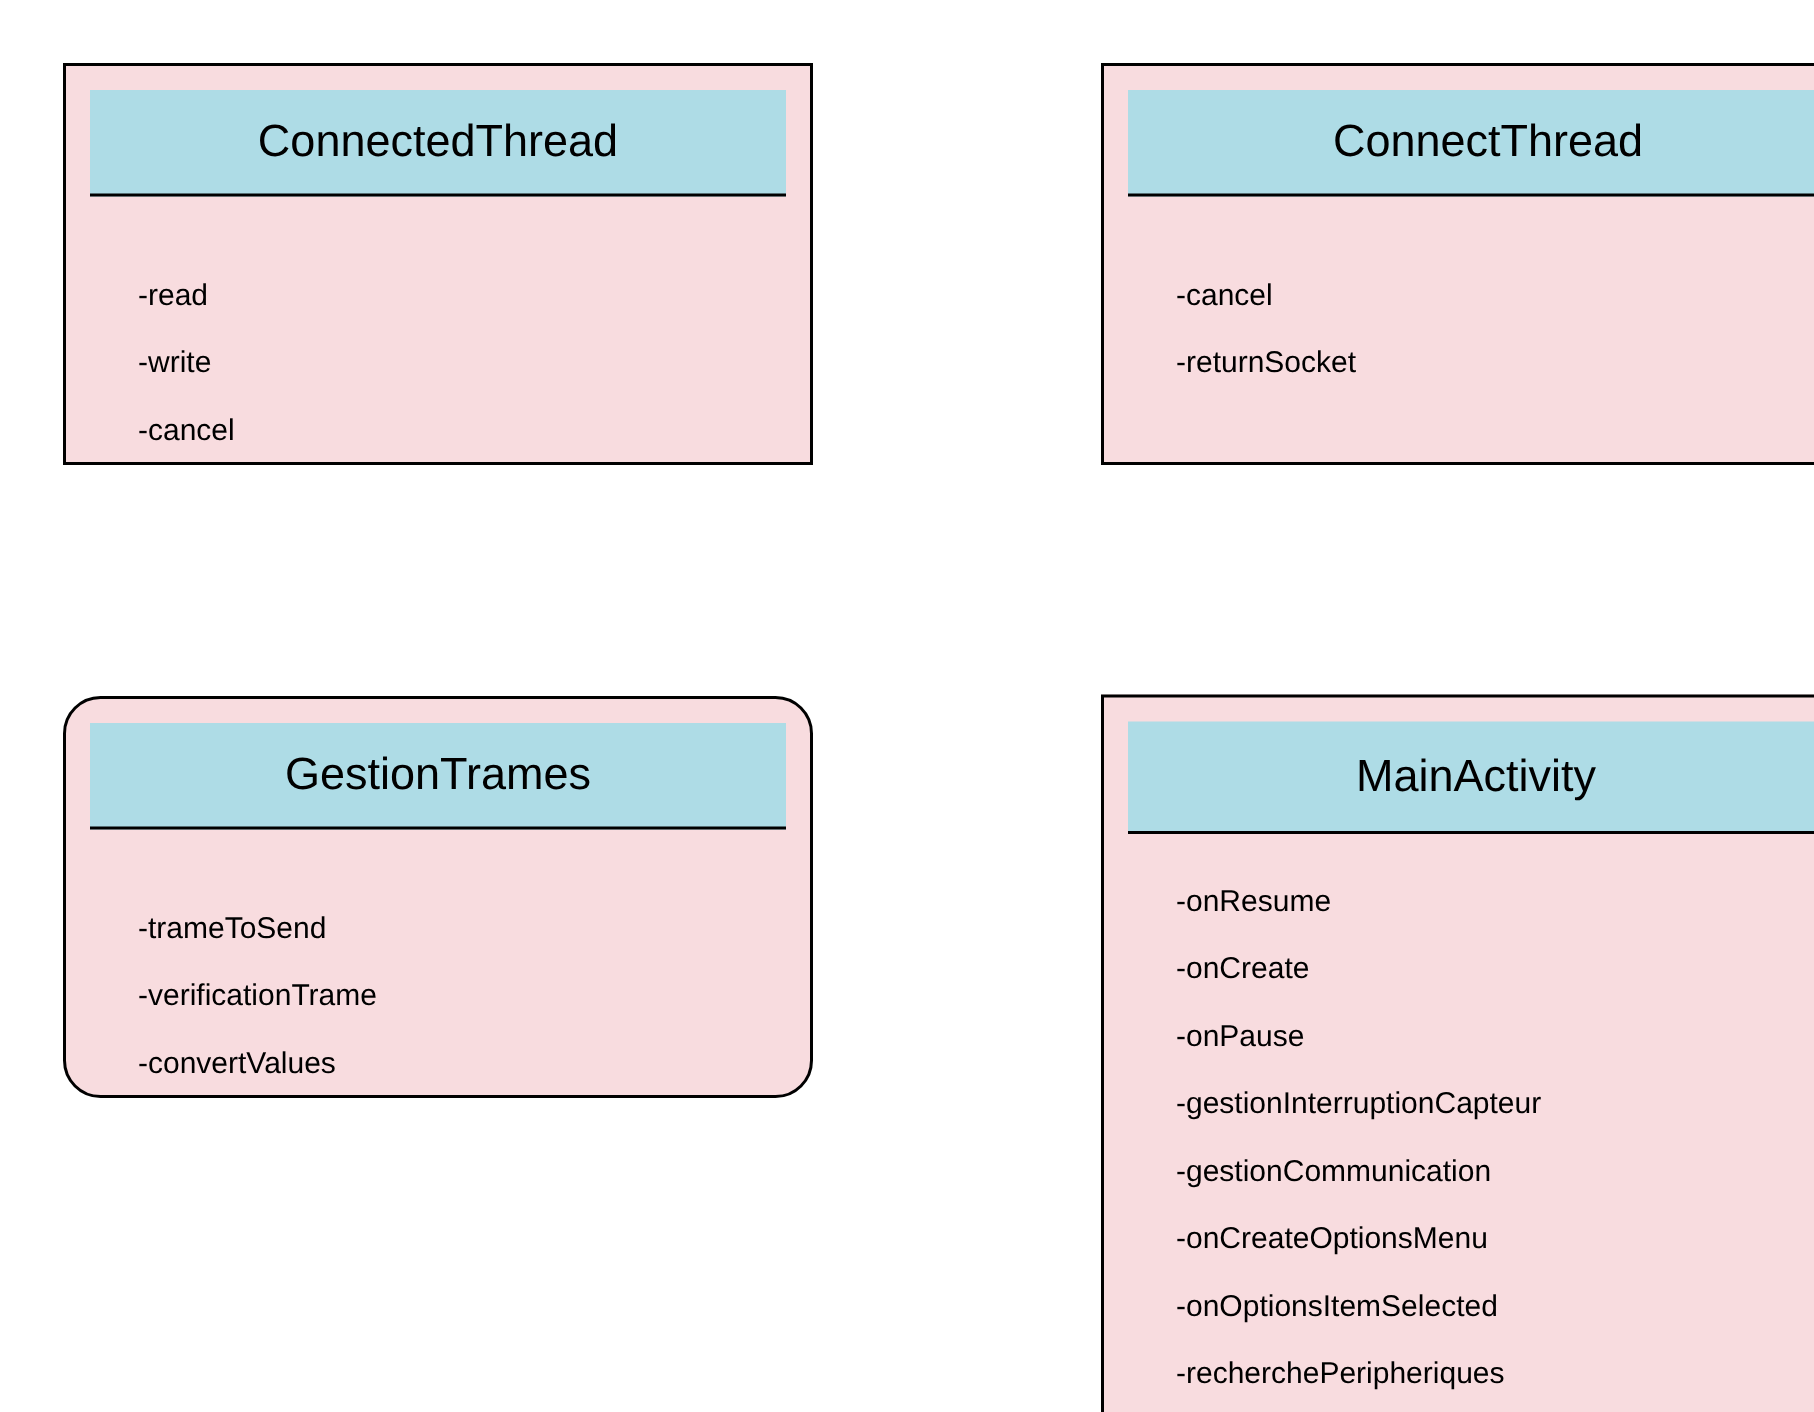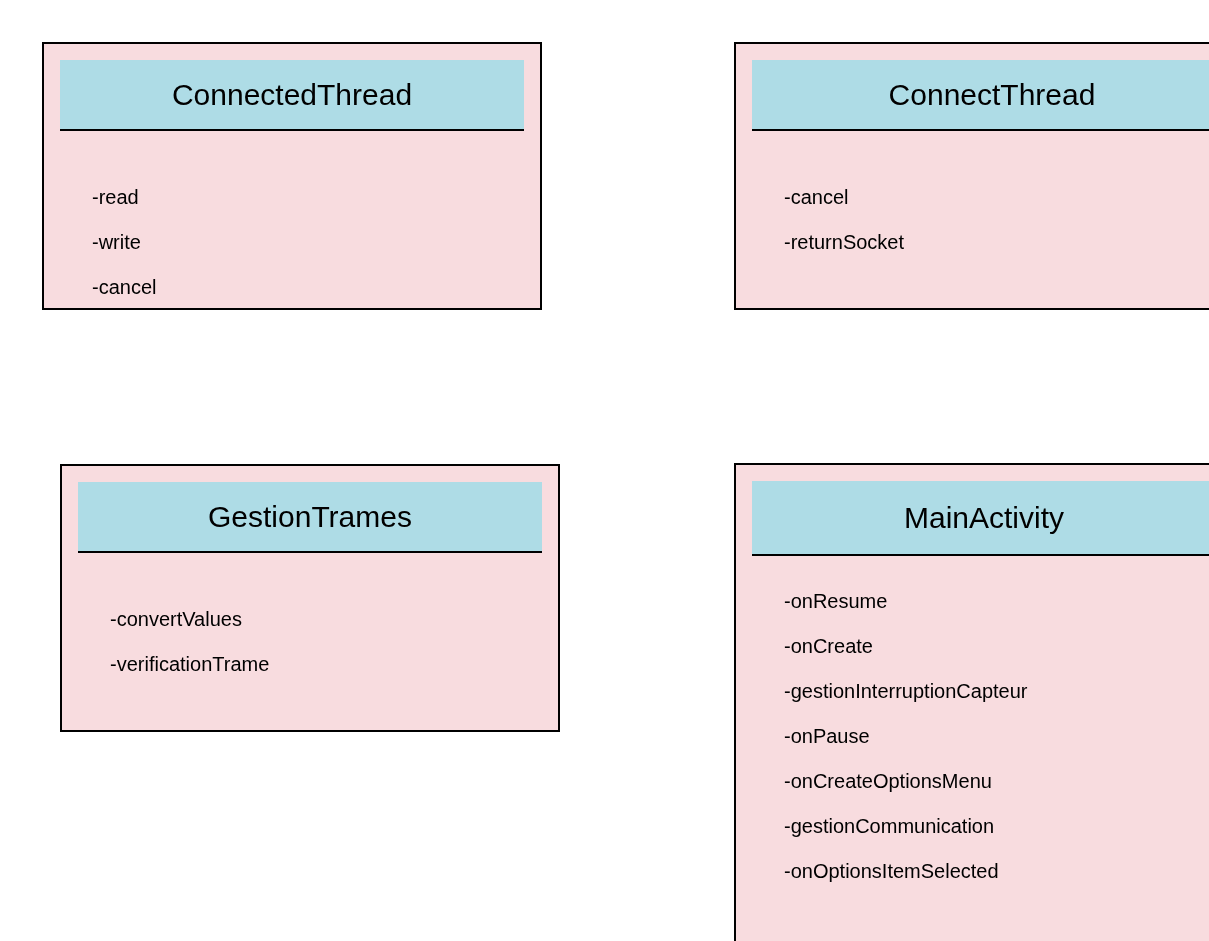--- a/index.html
+++ b/index.html
@@ -25,21 +25,21 @@
   }
   .card {
     position: absolute;
     border: 2px solid var(--border-color);
     background: var(--body-bg);
     display: flex;
     flex-direction: column;
   }
   .card-0 { left: 10px;  top: 10px;  width: 500px; height: 268px; }
   .card-1 { left: 702px; top: 10px;  width: 516px; height: 268px; }
-  .card-2 { left: 28px;  top: 432px; width: 500px; height: 268px; }
+  .card-2 { left: 10px;  top: 432px; width: 500px; height: 268px; border-radius: 25px; }
   .card-3 { left: 702px; top: 431px; width: 500px; height: 502px; }
   .card-header {
     flex: 0 0 auto;
     height: 71px;
     background: var(--header-bg);
     border-bottom: 2px solid var(--border-color);
     display: flex;
     align-items: center;
     justify-content: center;
     font-size: 30px;
@@ -77,31 +77,33 @@
     <div class="card-header">ConnectThread</div>
     <div class="card-body">
         <div class="attr">-cancel</div>
         <div class="attr">-returnSocket</div>
       </div>
   </div>
 
   <div class="card card-2">
     <div class="card-header">GestionTrames</div>
     <div class="card-body">
+        <div class="attr">-trameToSend</div>
+        <div class="attr">-verificationTrame</div>
         <div class="attr">-convertValues</div>
-        <div class="attr">-verificationTrame</div>
       </div>
   </div>
 
   <div class="card card-3">
     <div class="card-header">MainActivity</div>
     <div class="card-body">
         <div class="attr">-onResume</div>
         <div class="attr">-onCreate</div>
+        <div class="attr">-onPause</div>
         <div class="attr">-gestionInterruptionCapteur</div>
-        <div class="attr">-onPause</div>
+        <div class="attr">-gestionCommunication</div>
         <div class="attr">-onCreateOptionsMenu</div>
-        <div class="attr">-gestionCommunication</div>
         <div class="attr">-onOptionsItemSelected</div>
+        <div class="attr">-recherchePeripheriques</div>
       </div>
   </div>
 
 </div>
 
 </body></html>

